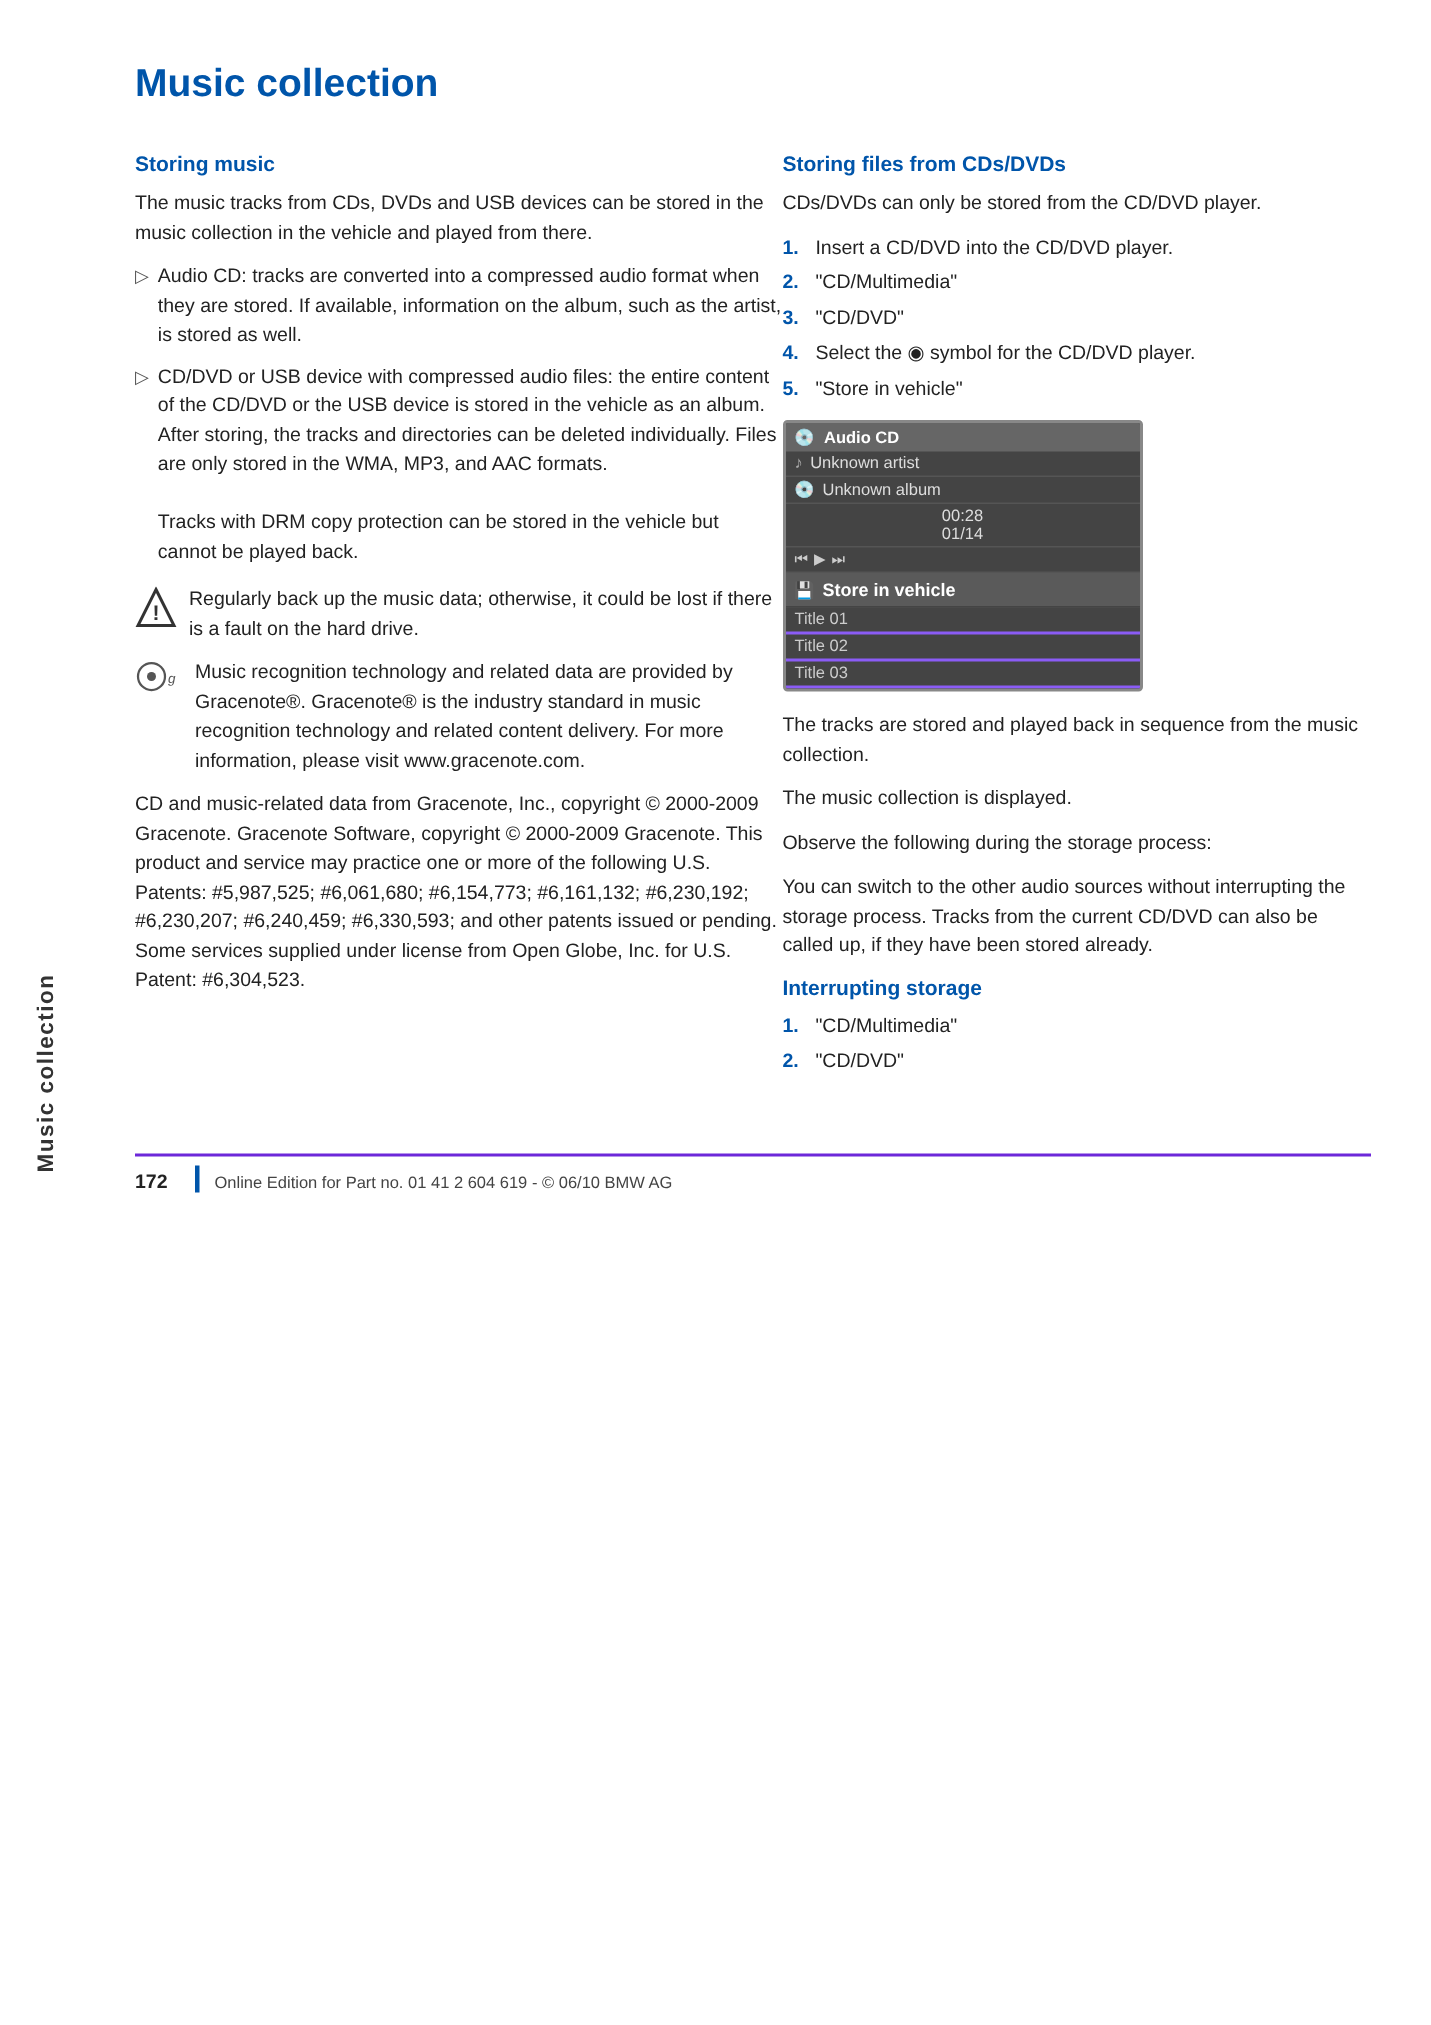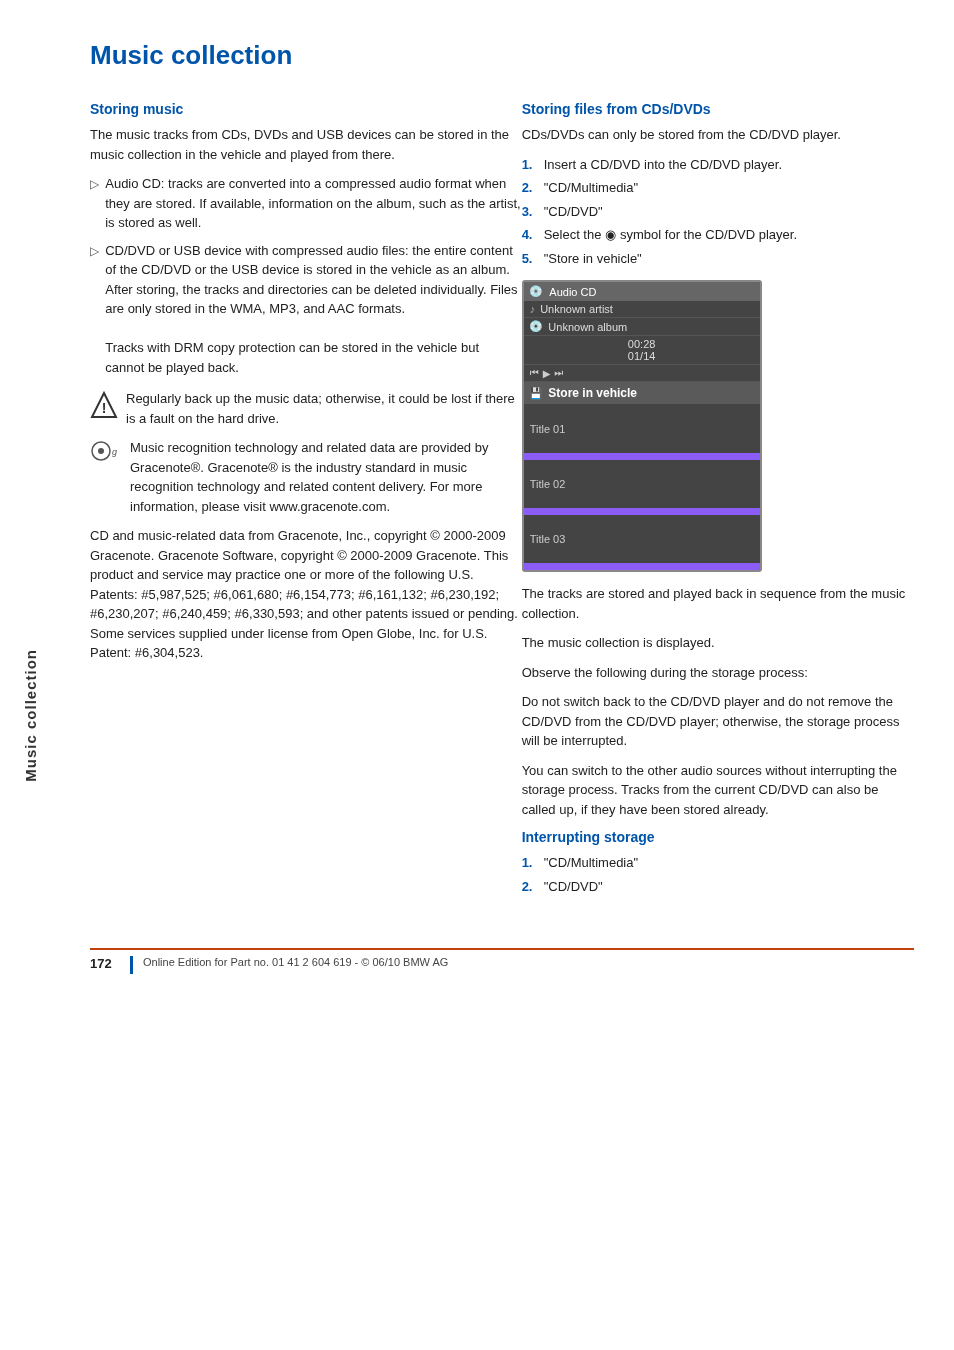--- a/index.html
+++ b/index.html
@@ -176,21 +176,21 @@
       align-items: center;
       gap: 6px;
     }
     .cd-ui-title-bar-icon {
       color: #ccc;
       font-size: 11px;
     }
     .cd-ui-title-bar-text {
       color: #fff;
       font-size: 11px;
-      font-weight: normal;
+      font-weight: bold;
     }
     .cd-ui-row {
       display: flex;
       align-items: center;
       padding: 2px 6px;
       border-bottom: 1px solid #555;
     }
     .cd-ui-row-icon {
       color: #aaa;
       font-size: 11px;
@@ -250,35 +250,35 @@
       margin-right: 5px;
     }
     .cd-ui-store-text {
       color: #fff;
       font-size: 12px;
       font-weight: bold;
     }
     .cd-ui-track-row {
       display: flex;
       align-items: flex-start;
-      padding: 18px 6px;
-      border-bottom: 7px solid #8b5cf6;
+      padding: 2px 6px;
+      border-bottom: 2px solid #8b5cf6;
     }
     .cd-ui-track-text {
       color: #ccc;
       font-size: 11px;
     }
 
     
     .footer {
       margin-top: 40px;
-      border-top: 2px solid #c2410c;
+      border-top: 2px solid #6d28d9;
       padding-top: 6px;
       display: flex;
-      align-items: flex-start;
+      align-items: flex-end;
       gap: 10px;
     }
     .footer-page-num {
       font-size: 13px;
       font-weight: bold;
       color: #222;
       min-width: 30px;
     }
     .footer-divider {
       width: 3px;
@@ -417,21 +417,20 @@
           </div>
 
           <div class="cd-ui-track-row">
             <span class="cd-ui-track-text">Title  03</span>
           </div>
         </div>
 
         <p>The tracks are stored and played back in sequence from the music collection.</p>
         <p>The music collection is displayed.</p>
         <p>Observe the following during the storage process:</p>
-        <p>Do not switch back to the CD/DVD player and do not remove the CD/DVD from the CD/DVD player; otherwise, the storage process will be interrupted.</p>
         <p>You can switch to the other audio sources without interrupting the storage process. Tracks from the current CD/DVD can also be called up, if they have been stored already.</p>
 
         <h2 class="section-heading">Interrupting storage</h2>
 
         <ol class="numbered-list">
           <li>
             <span class="num">1.</span>
             <span>"CD/Multimedia"</span>
           </li>
           <li>

